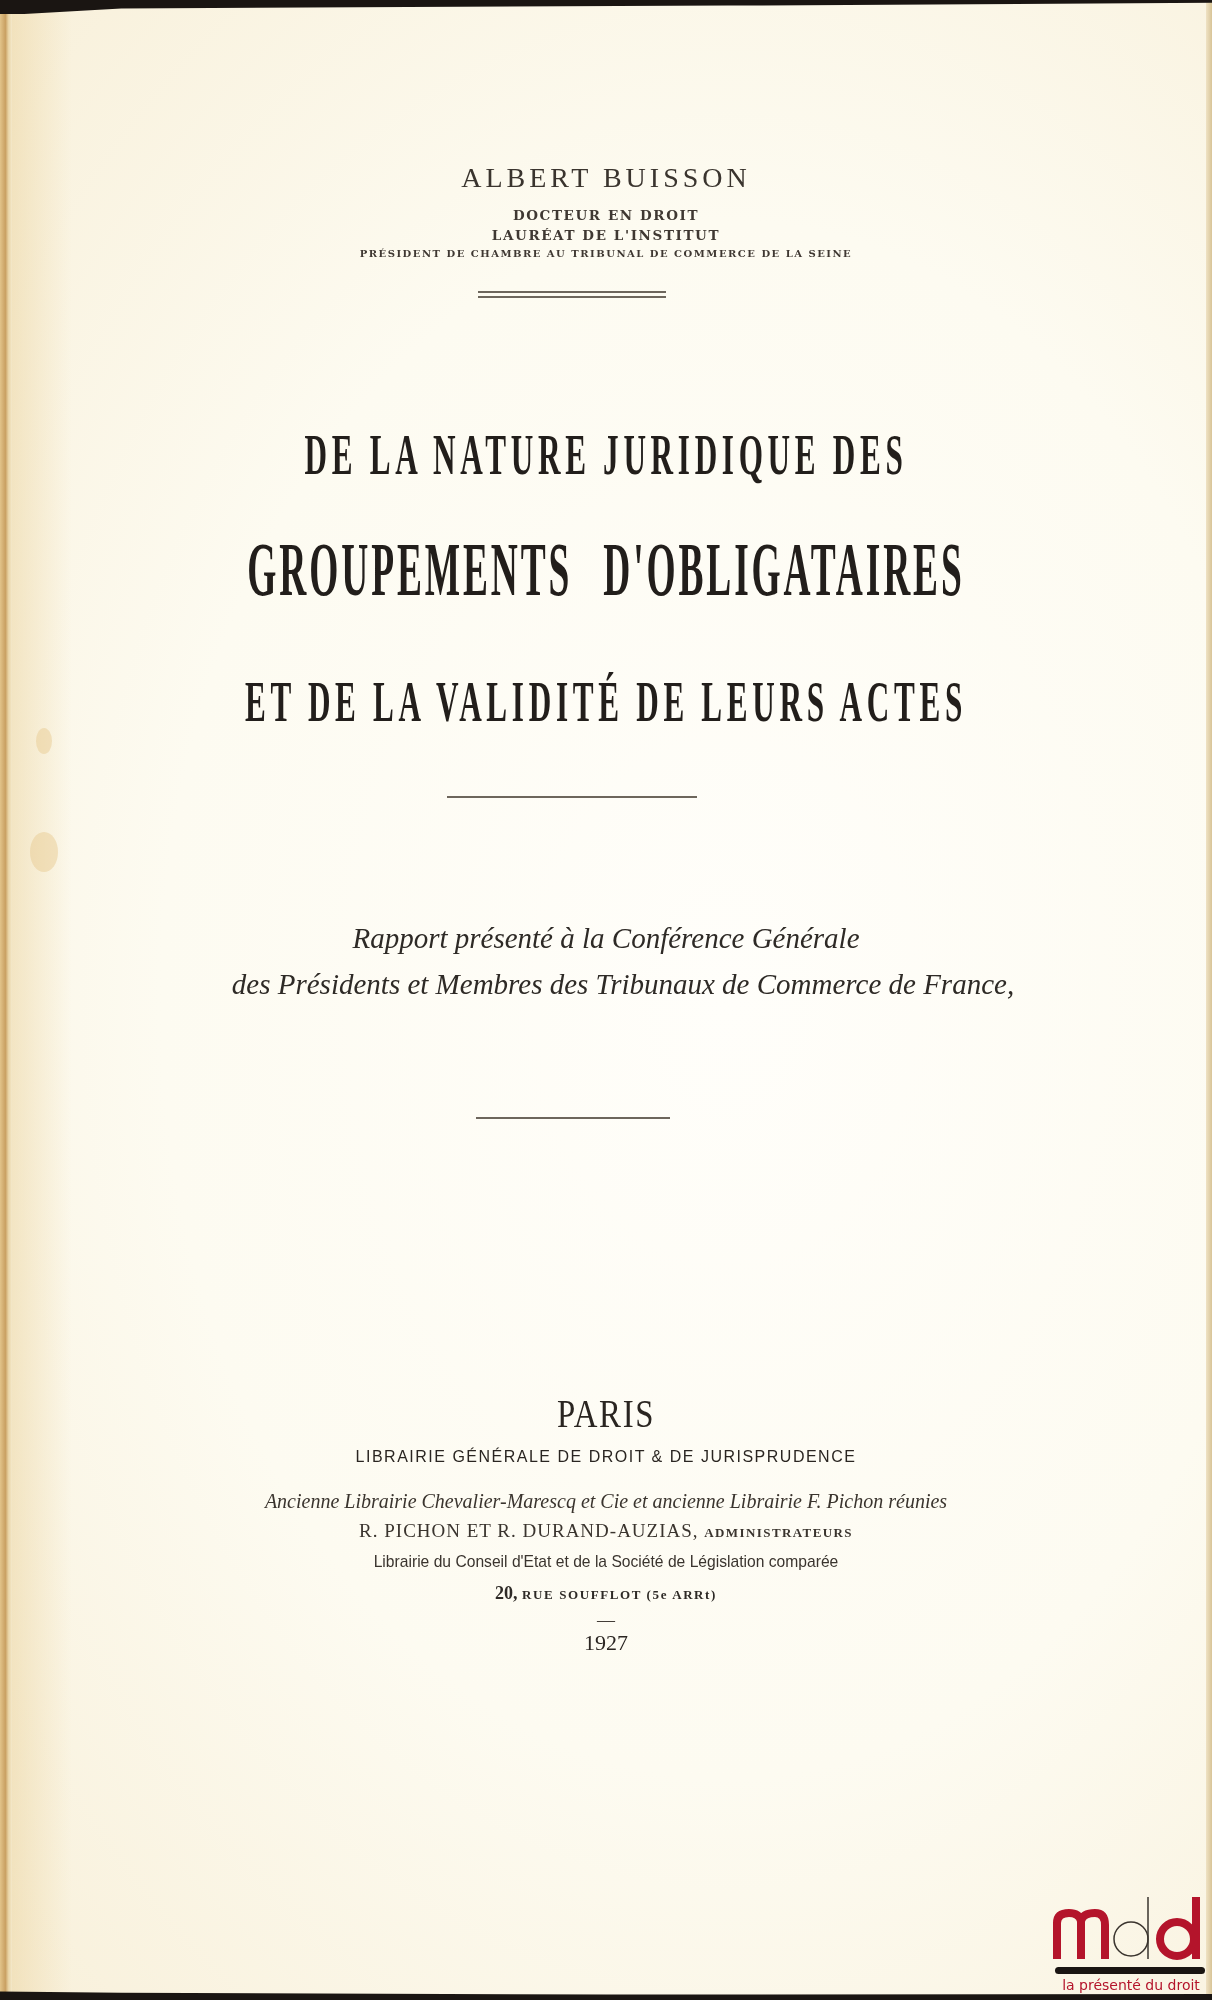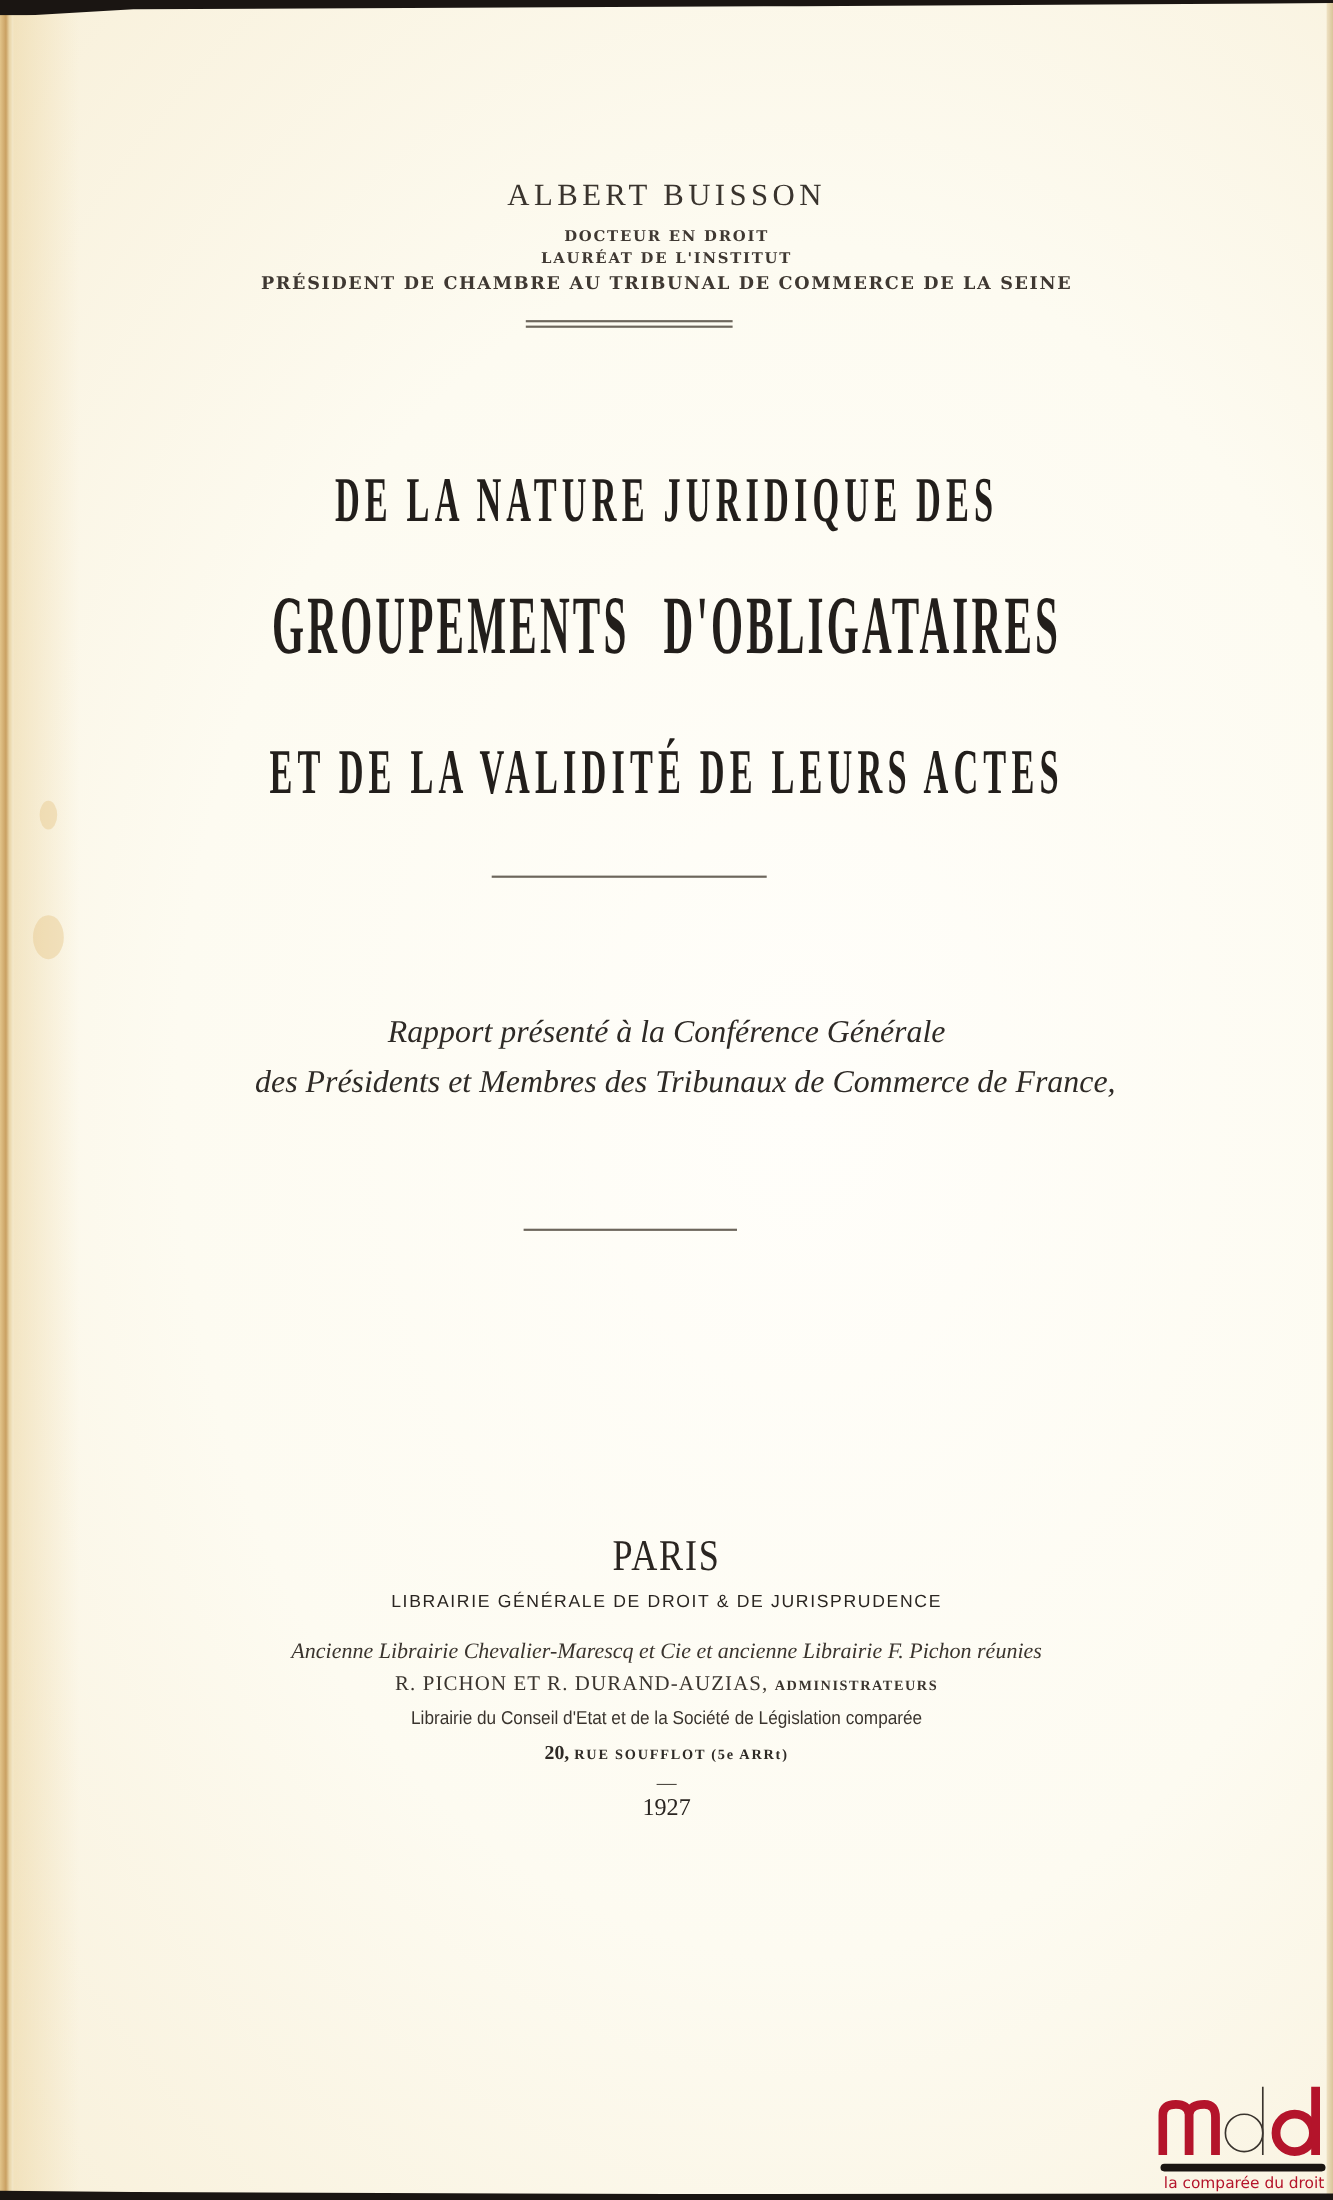--- a/index.html
+++ b/index.html
@@ -35,21 +35,21 @@
     background: linear-gradient(90deg, #efe2c4, #d8c497);
   }
   .stain { position: absolute; border-radius: 50%; background: rgba(230,200,140,0.45); }
 
   .center { position: absolute; left: 0; width: 1212px; text-align: center; color: #2a2521; }
 
   .author { top: 162px; font-size: 28px; letter-spacing: 4px; font-family: "Liberation Serif", serif; color: #3a342e; }
   .cred { font-size: 13.5px; letter-spacing: 1.6px; font-family: "DejaVu Serif", serif; color: #3f3832; font-weight: bold; }
   .cred1 { top: 207px; }
   .cred2 { top: 227px; }
-  .cred3 { top: 248px; font-size: 16px; letter-spacing: 1.5px; }
+  .cred3 { top: 248px; font-size: 10px; letter-spacing: 1.5px; }
 
   .rule { position: absolute; height: 2px; background: #6d665c; }
   .rule.double::after { content: ""; position: absolute; left: 0; right: 0; top: 5px; height: 2px; background: #6d665c; }
 
   .title {
     font-family: "Liberation Serif", serif; font-weight: bold; color: #221e1b;
     transform-origin: center top;
   }
   .t1 { top: 420px; font-size: 40px; letter-spacing: 6px; transform: scaleX(0.78) scaleY(1.45); }
   .t2 { top: 527px; font-size: 52px; letter-spacing: 4px; transform: scaleX(0.72) scaleY(1.45); word-spacing: 26px; }
@@ -125,15 +125,15 @@
   <div class="logo">
     <svg class="logo-mark" viewBox="0 0 156 66">
       <path d="M4 64 V28 Q4 18 16 18 Q26 18 28 26 Q30 18 42 18 Q52 18 52 30 V64" fill="none" stroke="#b4142b" stroke-width="8"></path>
       <line x1="28" y1="26" x2="28" y2="64" stroke="#b4142b" stroke-width="8"></line>
       <circle cx="78" cy="44" r="17" fill="none" stroke="#3a342e" stroke-width="1.5"></circle>
       <line x1="95" y1="2" x2="95" y2="64" stroke="#3a342e" stroke-width="1.5"></line>
       <circle cx="124" cy="44" r="17" fill="none" stroke="#b4142b" stroke-width="8"></circle>
       <line x1="143" y1="2" x2="143" y2="64" stroke="#b4142b" stroke-width="8"></line>
     </svg>
     <div class="logo-bar"></div>
-    <div class="logo-tag">la comparée du droit</div>
+    <div class="logo-tag">la présenté du droit</div>
   </div>
 </div>
 
 </body></html>

